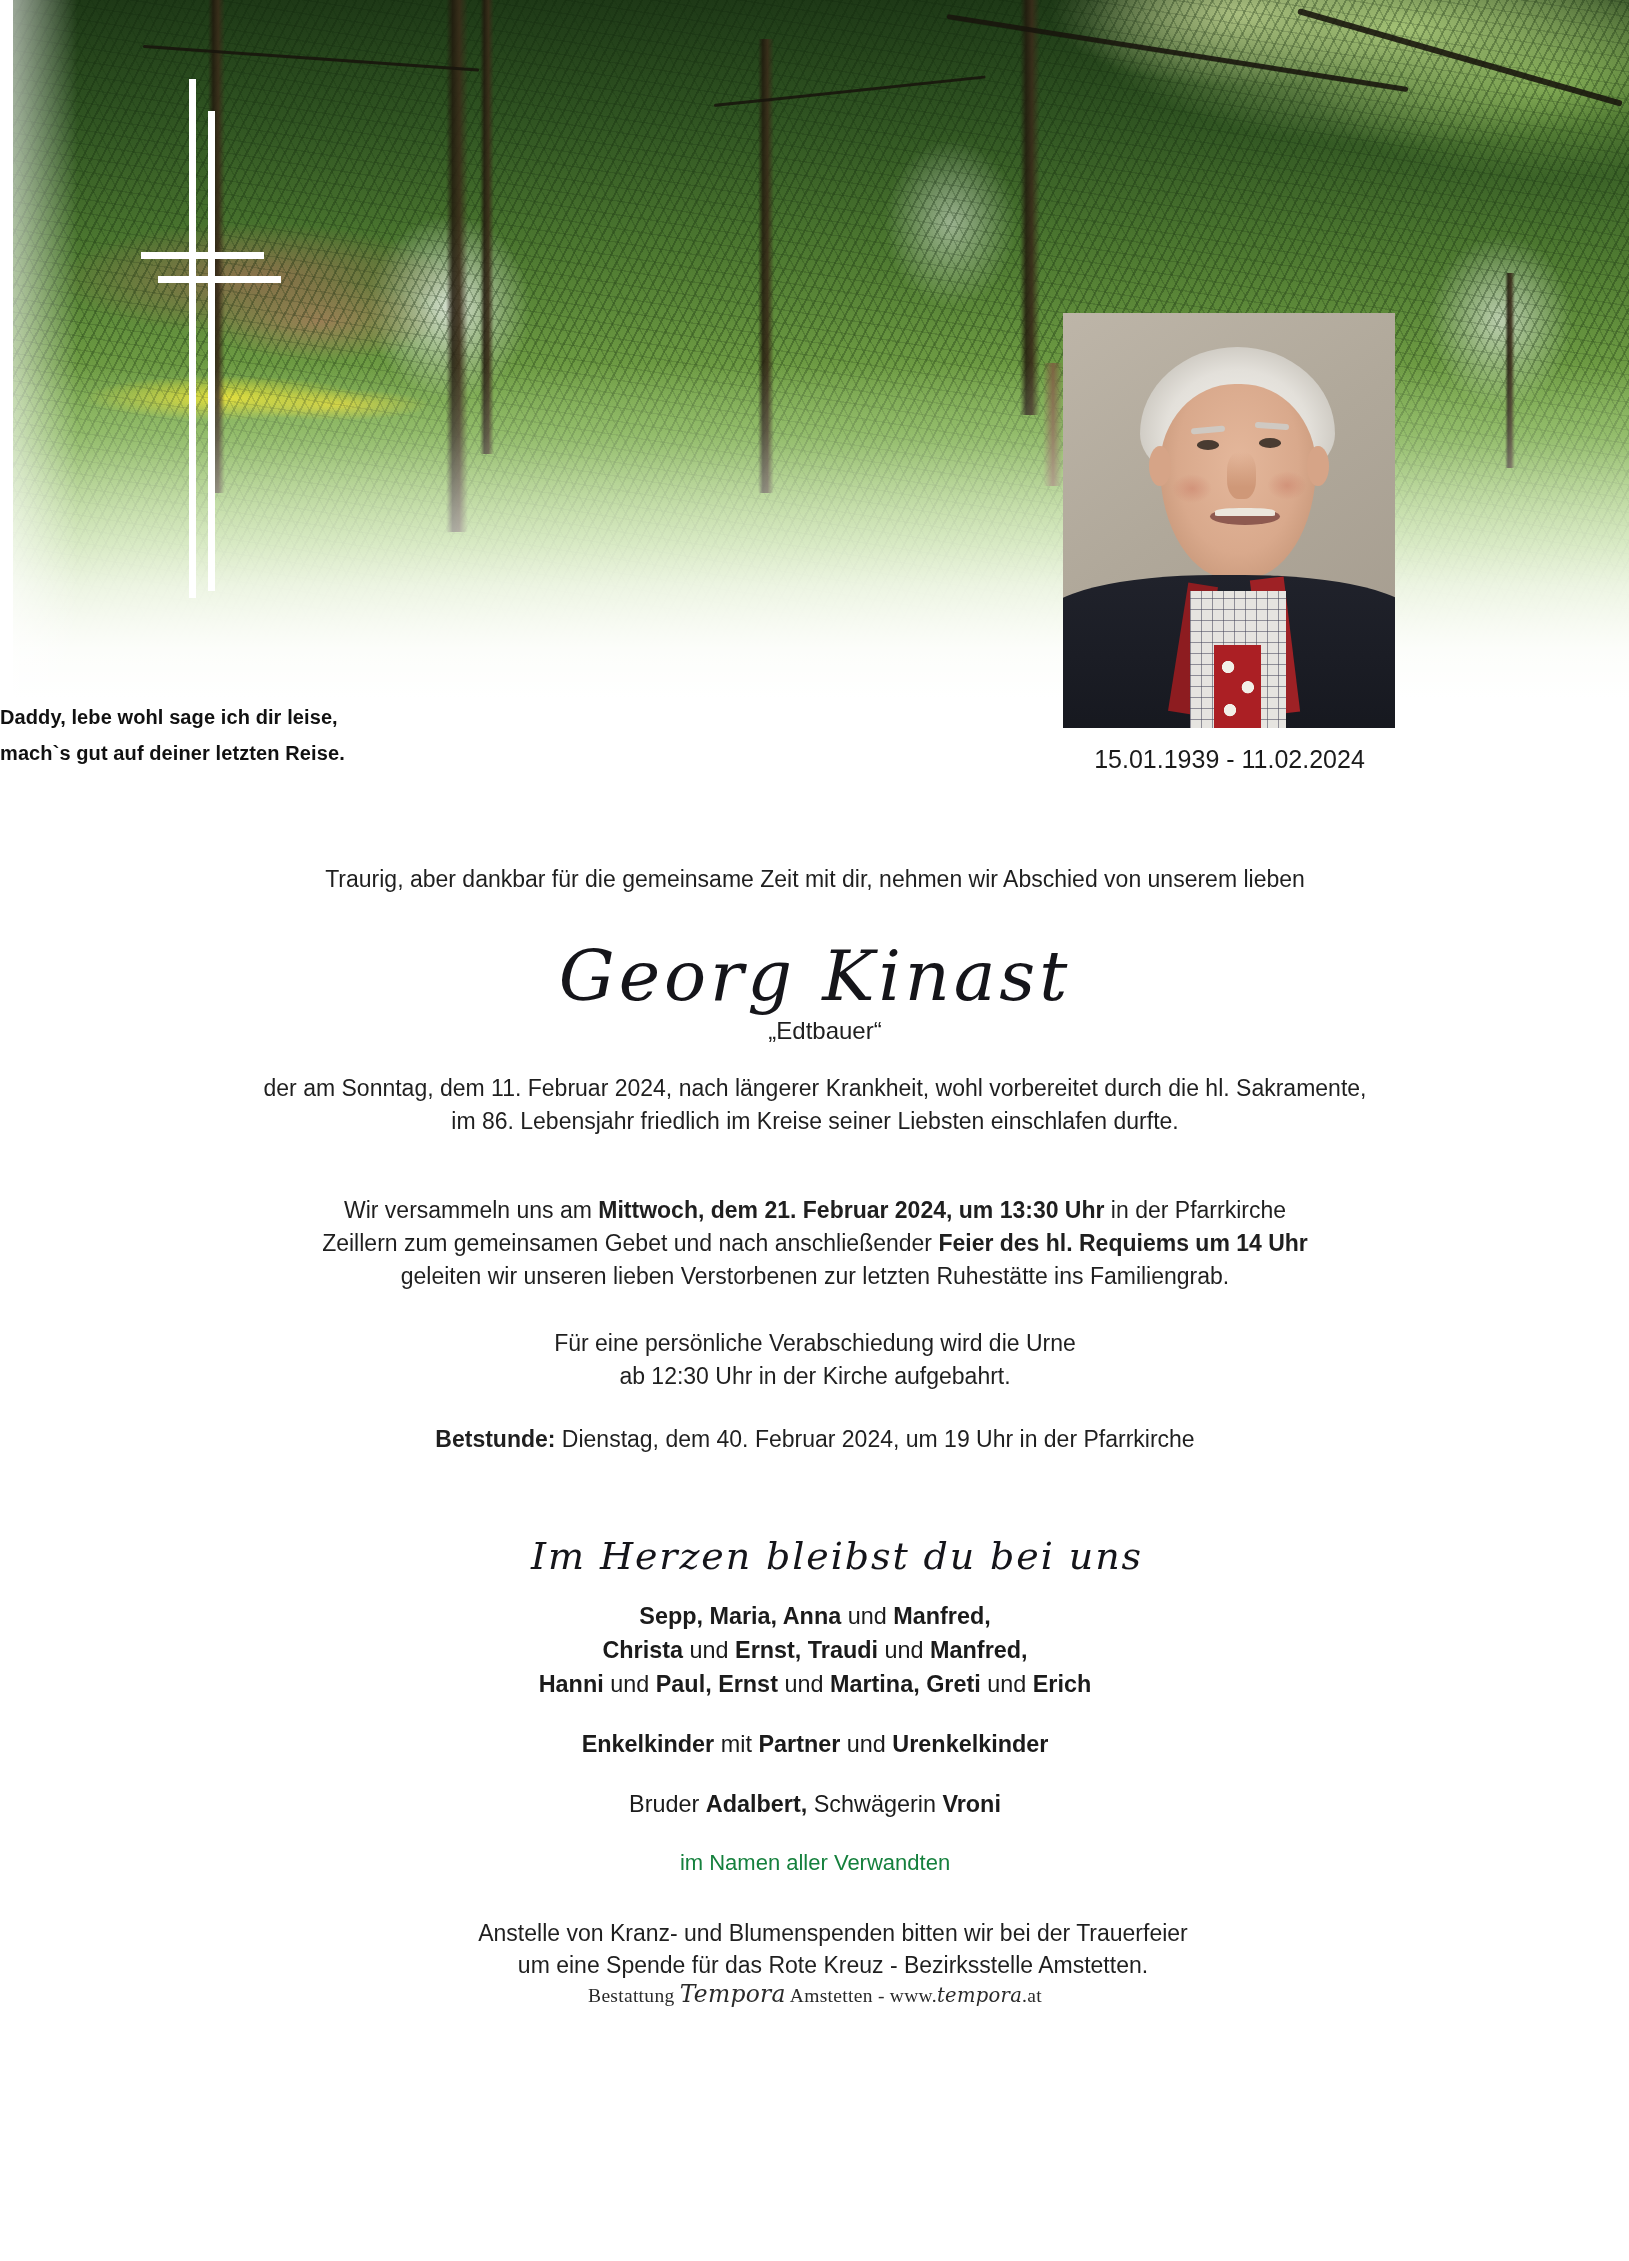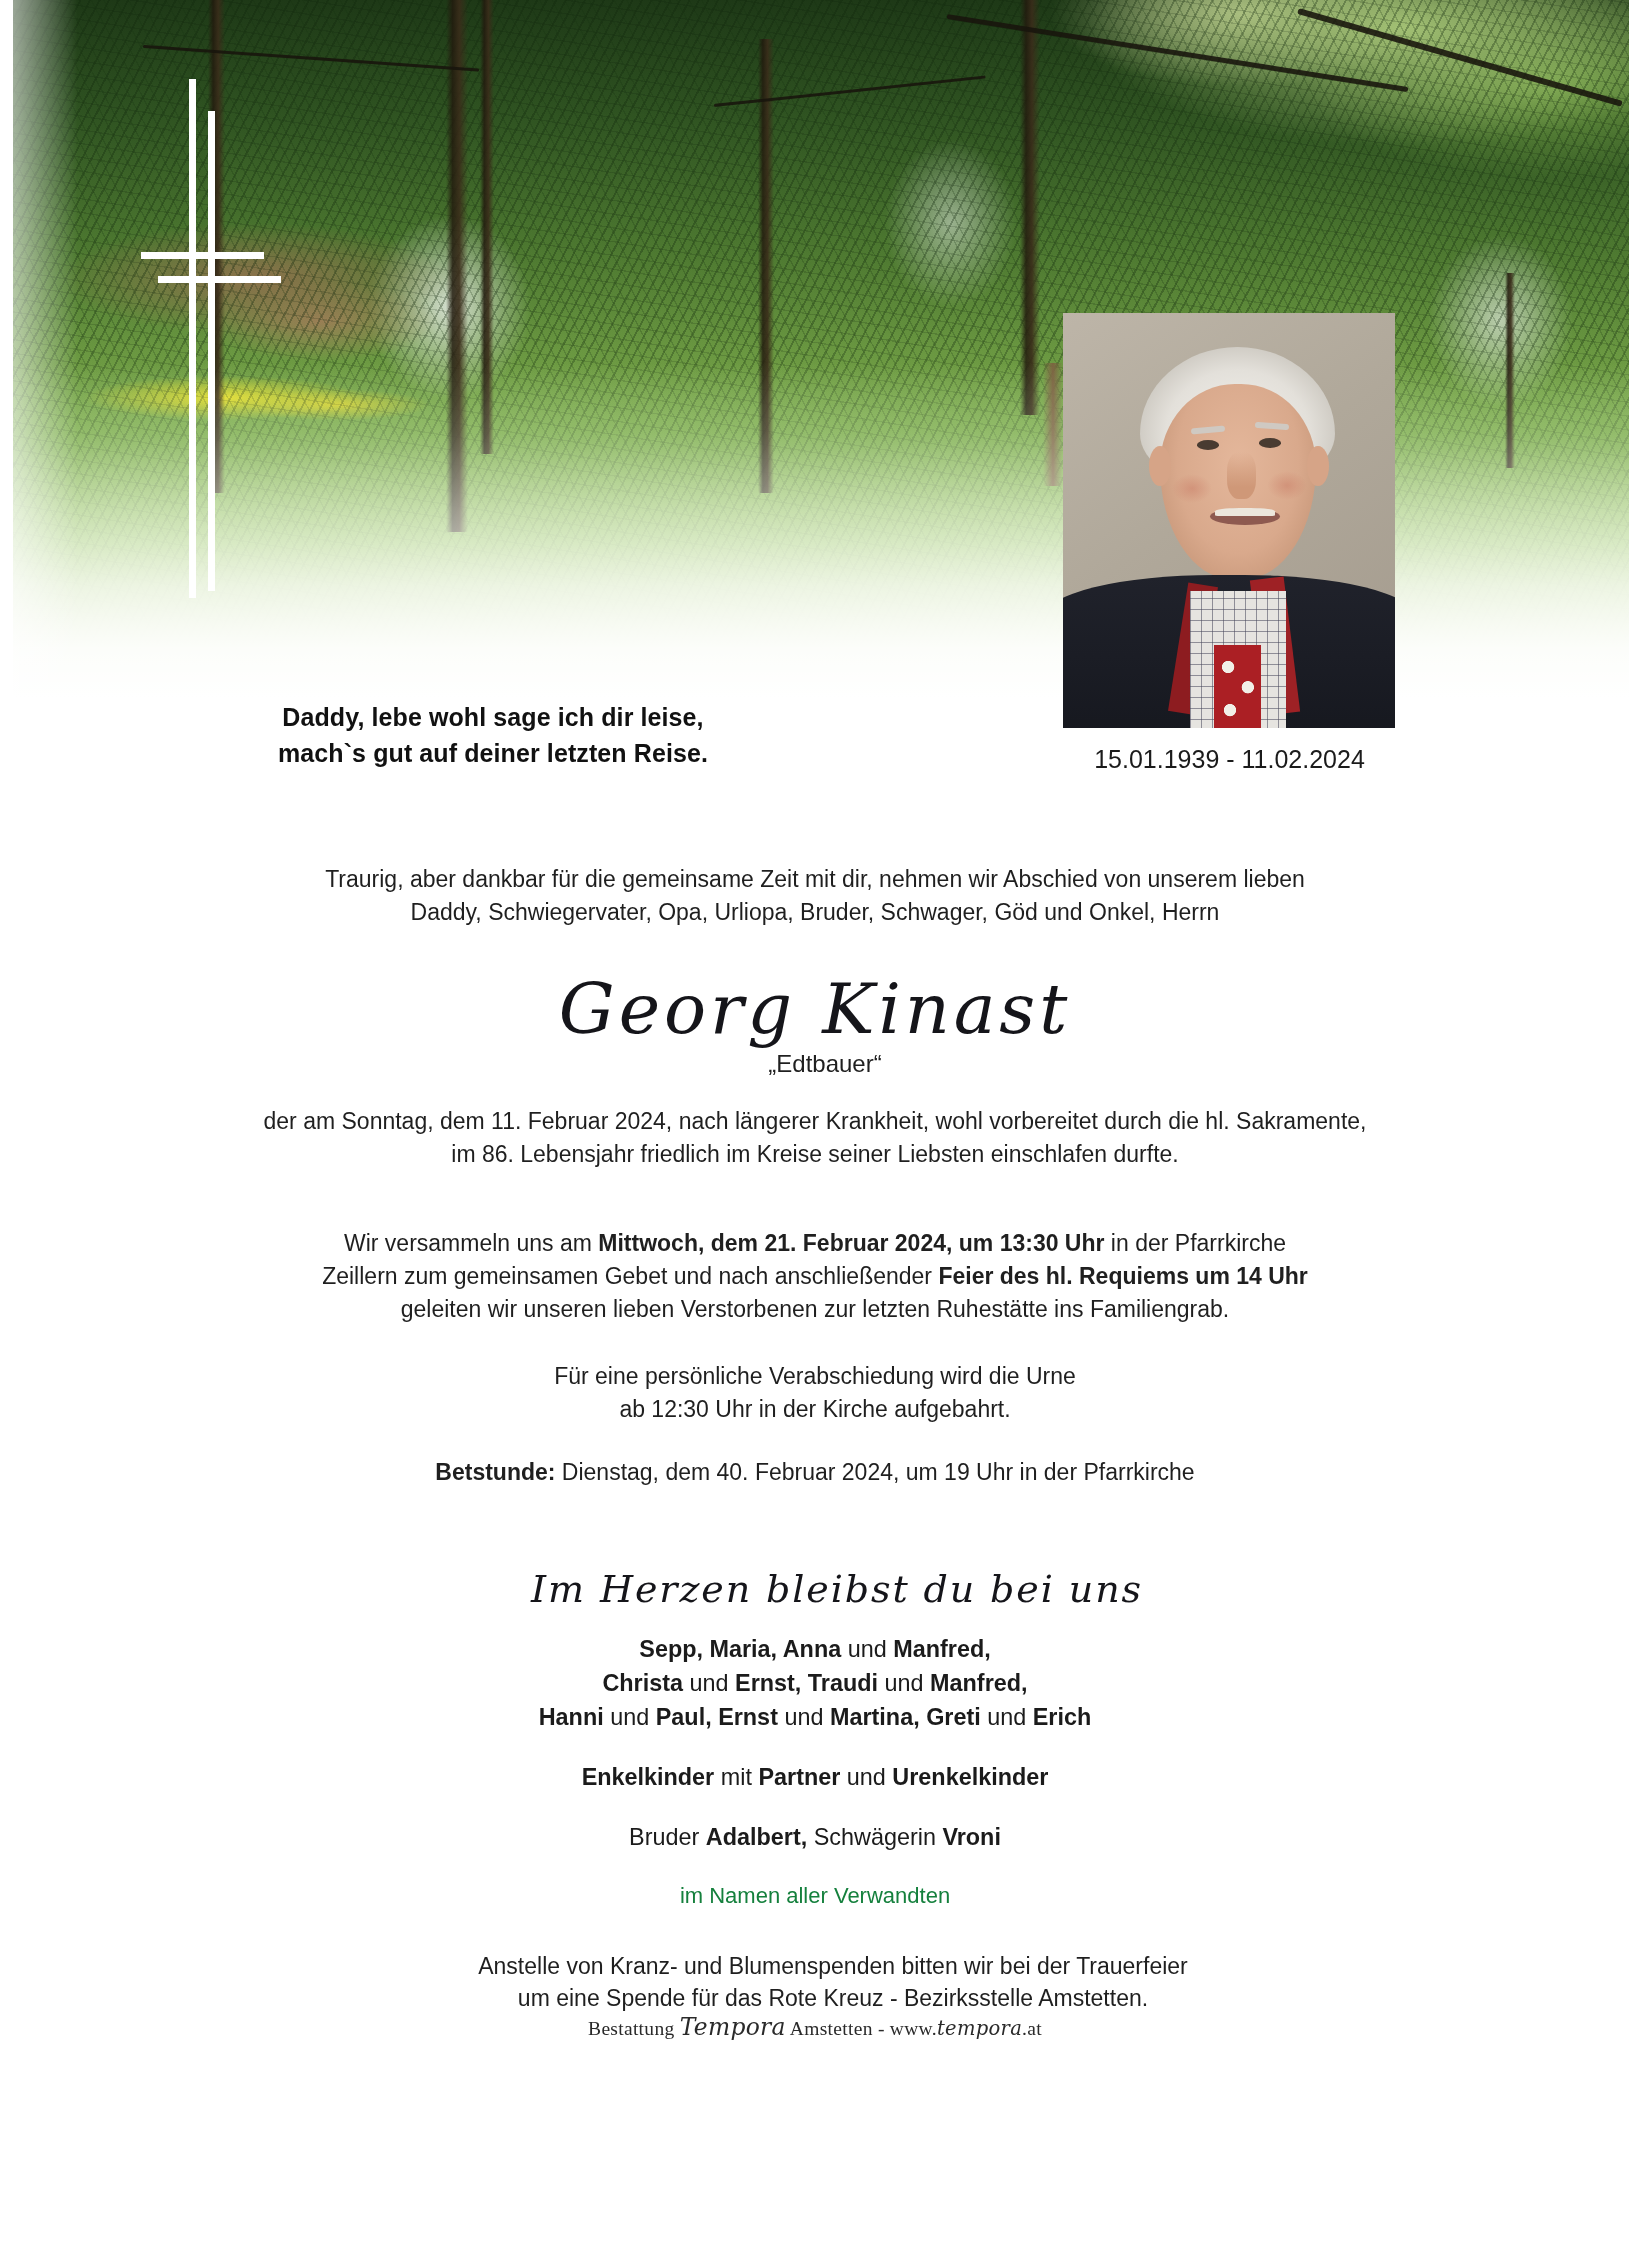--- a/index.html
+++ b/index.html
@@ -168,23 +168,23 @@
       radial-gradient(circle at 34% 74%, #f2efe8 0 5.8px, rgba(255,255,255,0) 6.5px),
       #ab1f24;
   }
 
   
   .poem {
     position: absolute;
     left: 0;
     top: 699px;
     width: 986px;
-    text-align: center;
+    text-align: left;
     font-weight: 700;
-    font-size: 25px;
+    font-size: 20px;
     line-height: 36px;
     letter-spacing: 0.1px;
     color: #111;
     z-index: 7;
   }
   .dates {
     position: absolute;
     left: 1038px;
     top: 745px;
     width: 383px;
@@ -337,21 +337,20 @@
 
 <div class="poem">
   <div>Daddy, lebe wohl sage ich dir leise,</div>
   <div>mach`s gut auf deiner letzten Reise.</div>
 </div>
 <div class="dates">15.01.1939 - 11.02.2024</div>
 
 <div class="body-wrap">
 
   <div class="para">Traurig, aber dankbar für die gemeinsame Zeit mit dir, nehmen wir Abschied von unserem lieben</div>
-  <div class="para">Daddy, Schwiegervater, Opa, Urliopa, Bruder, Schwager, Göd und Onkel, Herrn</div>
 
   <div class="sp-1"></div>
 
   <div class="name-script">Georg Kinast</div>
   <div class="nickname">„Edtbauer“</div>
 
   <div class="sp-2"></div>
 
   <div class="para">der am Sonntag, dem 11. Februar 2024, nach längerer Krankheit, wohl vorbereitet durch die hl. Sakramente,</div>
   <div class="para">im 86. Lebensjahr friedlich im Kreise seiner Liebsten einschlafen durfte.</div>

